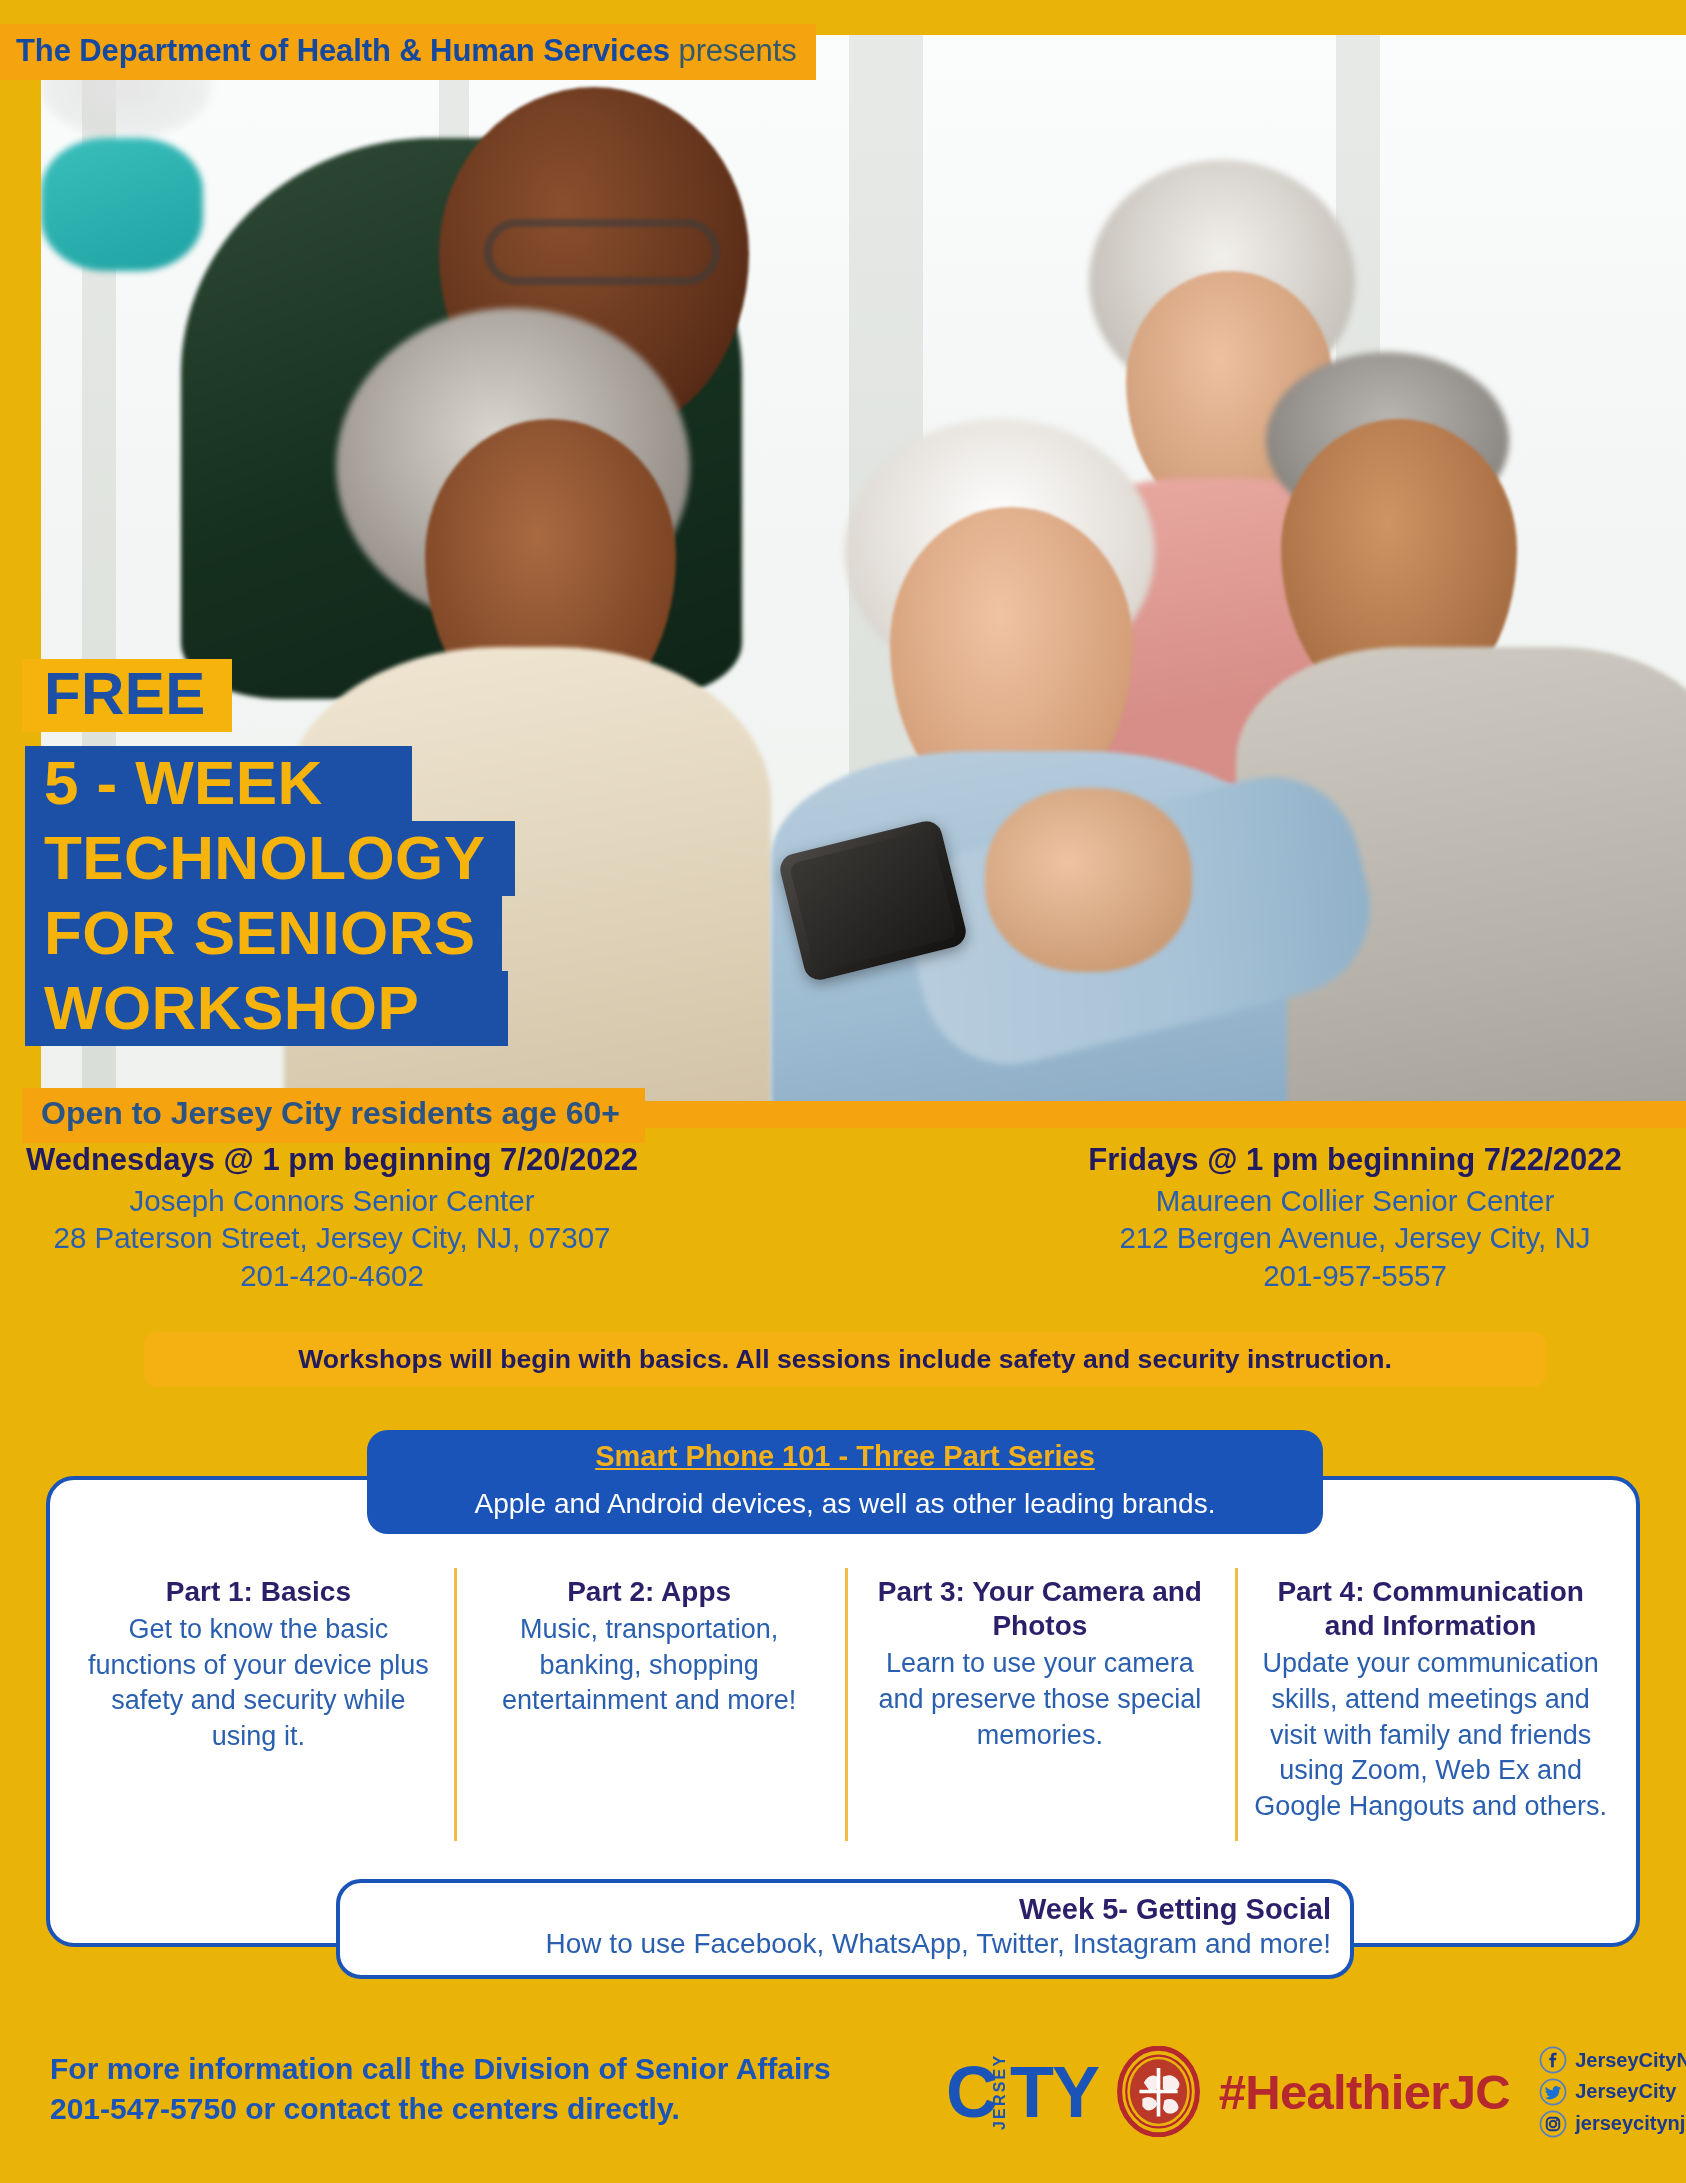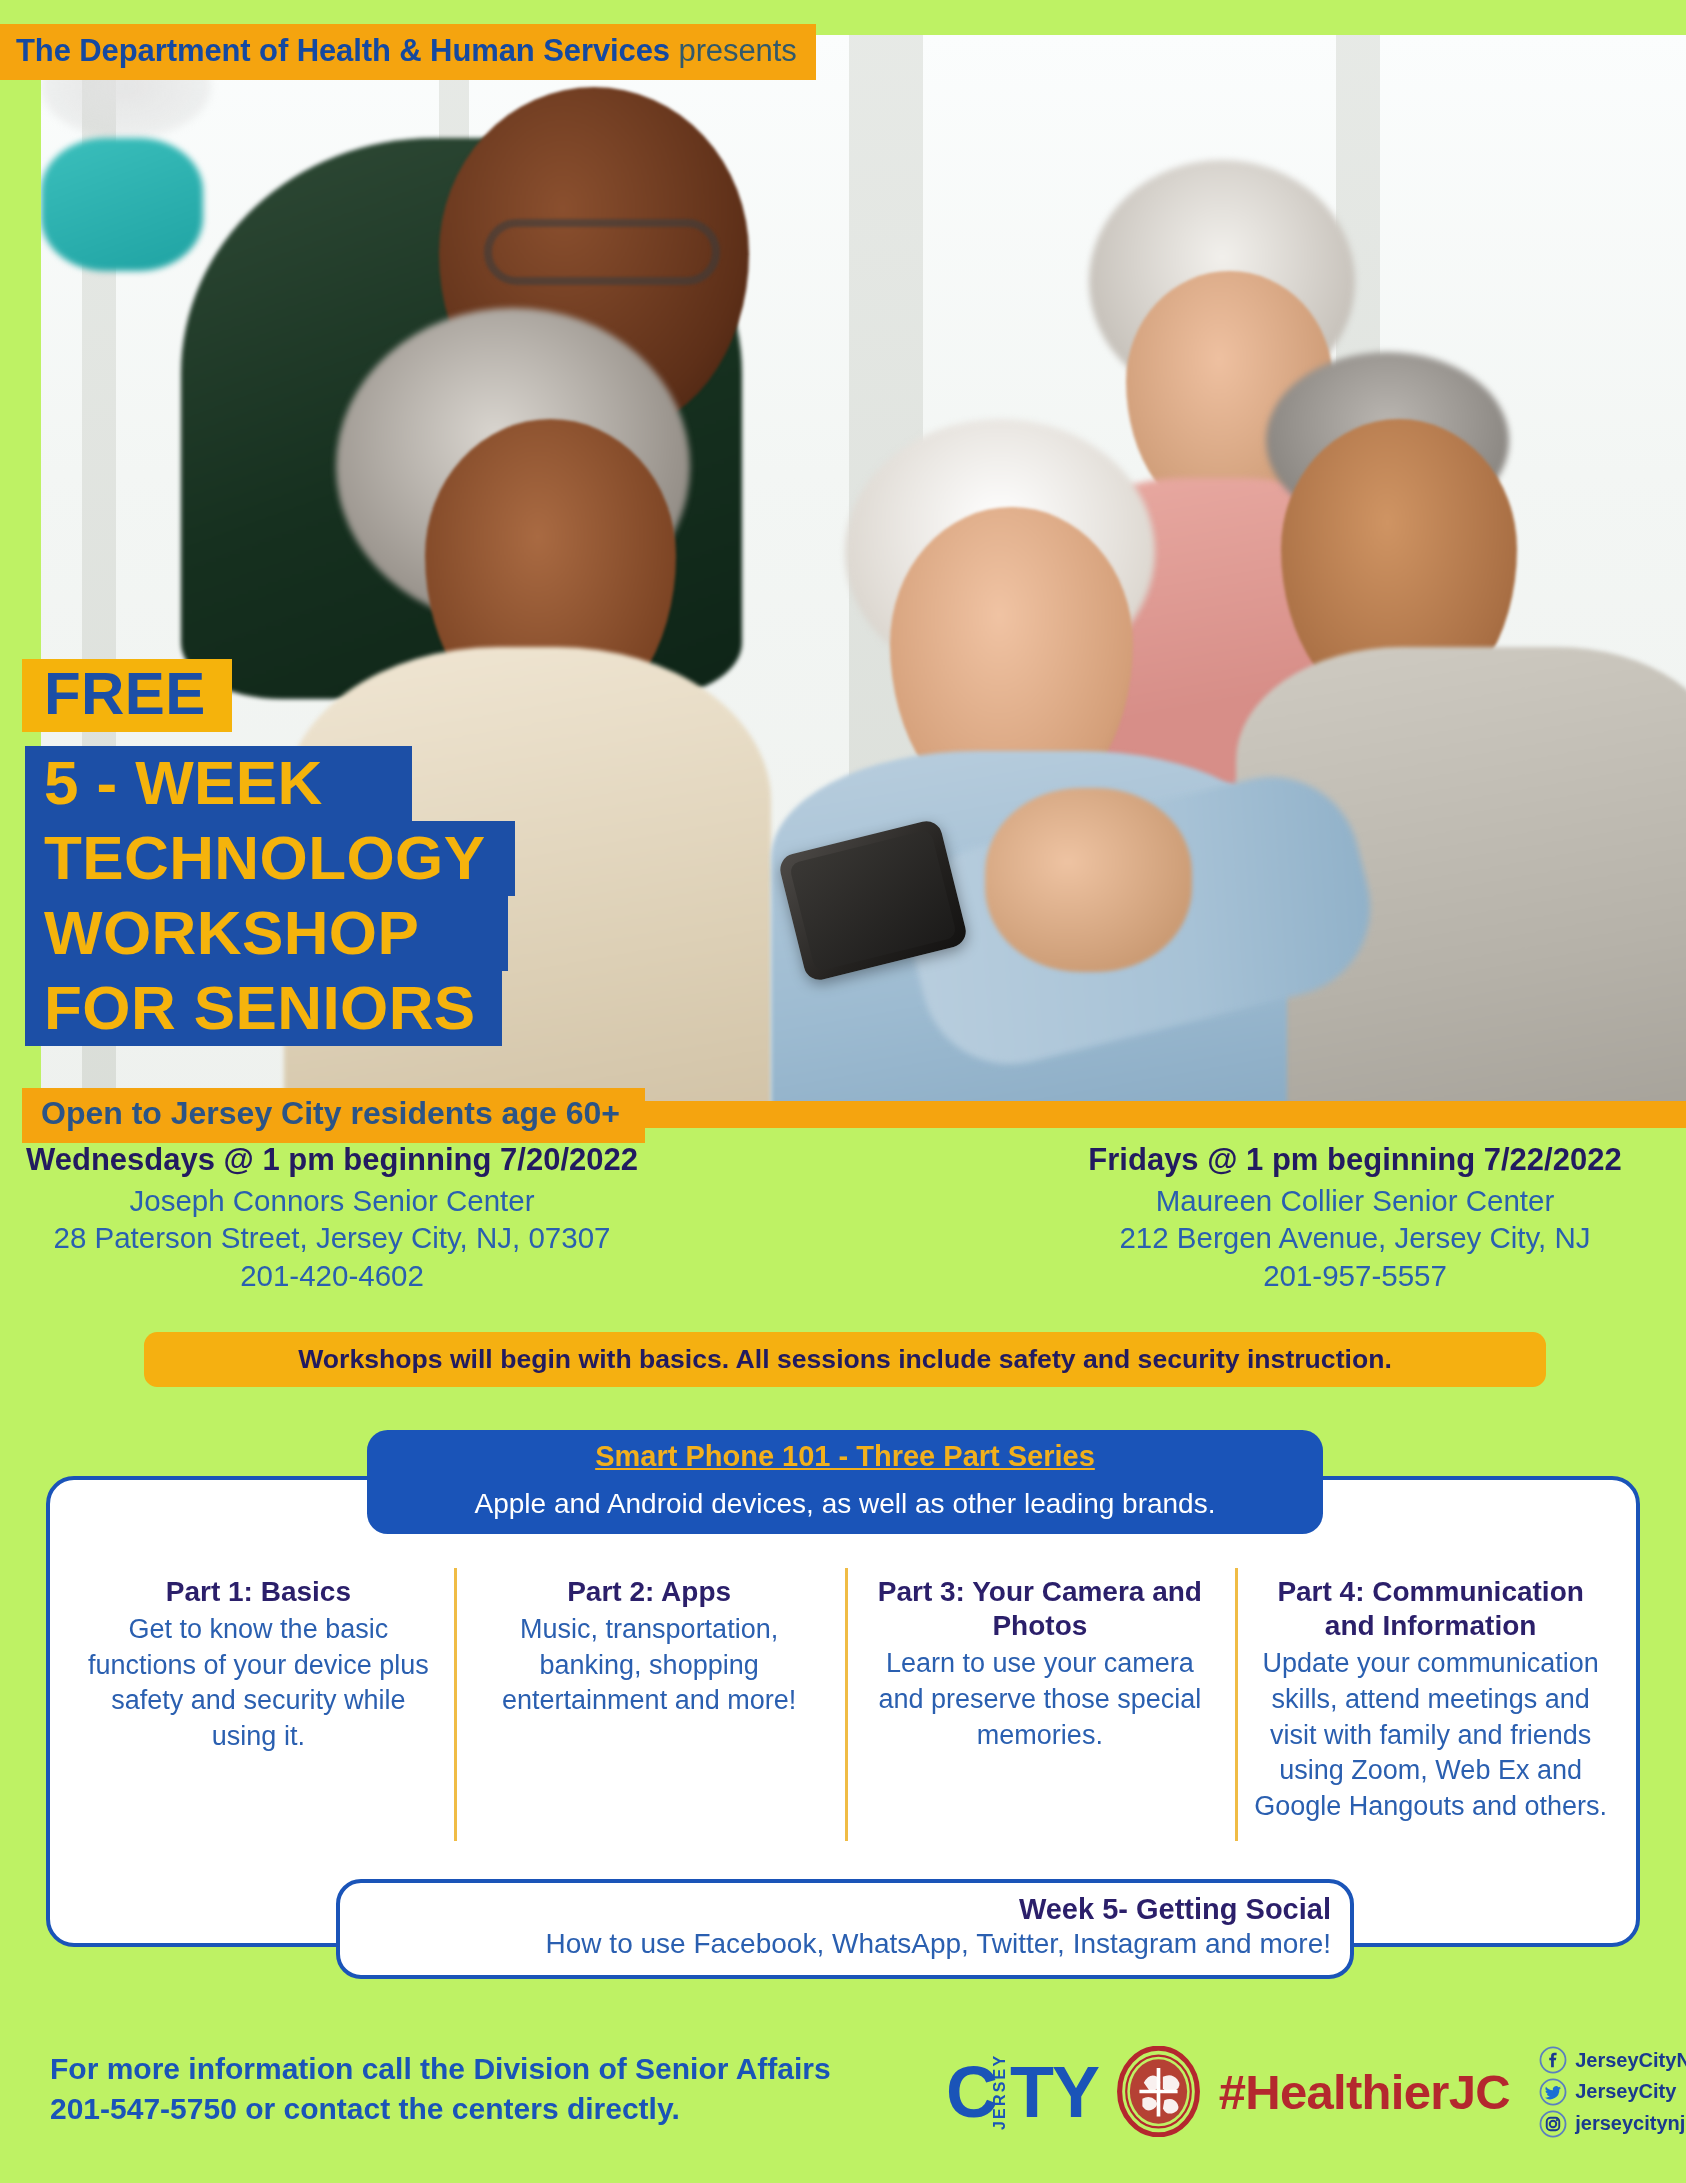--- a/index.html
+++ b/index.html
@@ -3,21 +3,21 @@
 <meta charset="utf-8">
 <title>Jersey City Technology Workshop Flyer</title>
 <style>
   * { box-sizing: border-box; margin: 0; padding: 0; }
   html, body {
     width: 1687px; height: 2183px;
     background: #ffffff;
     font-family: "Liberation Sans", sans-serif;
     overflow: hidden;
   }
-  .flyer { position: relative; width: 1687px; height: 2183px; background: #bef264; }
+  .flyer { position: relative; width: 1687px; height: 2183px; background: #eab308; }
 
   
   .hero {
     position: absolute; left: 41px; top: 35px;
     width: 1646px; height: 1093px;
     overflow: hidden;
     background: #e9eef0;
   }
   .hero-photo { position: absolute; inset: 0; }
 
@@ -291,22 +291,22 @@
 
   <div class="dept-banner">
     <span class="b1">The Department of Health &amp; Human Services</span><span class="b2">&nbsp;</span><span class="b2">presents</span>
   </div>
 
   <div class="free-chip">FREE</div>
 
   <div class="title-block">
     <span class="title-line l2">5 - WEEK</span>
     <span class="title-line l3">TECHNOLOGY</span>
+    <span class="title-line l5">FOR SENIORS</span>
     <span class="title-line l4">WORKSHOP</span>
-    <span class="title-line l5">FOR SENIORS</span>
   </div>
 
   <div class="age-strip">Open to Jersey City residents age 60+</div>
 
   <div class="schedule">
     <div class="sched-col">
       <div class="sched-head">Wednesdays @ 1 pm beginning 7/20/2022</div>
       <div class="sched-line">Joseph Connors Senior Center</div>
       <div class="sched-line">28 Paterson Street, Jersey City, NJ, 07307</div>
       <div class="sched-line">201-420-4602</div>

